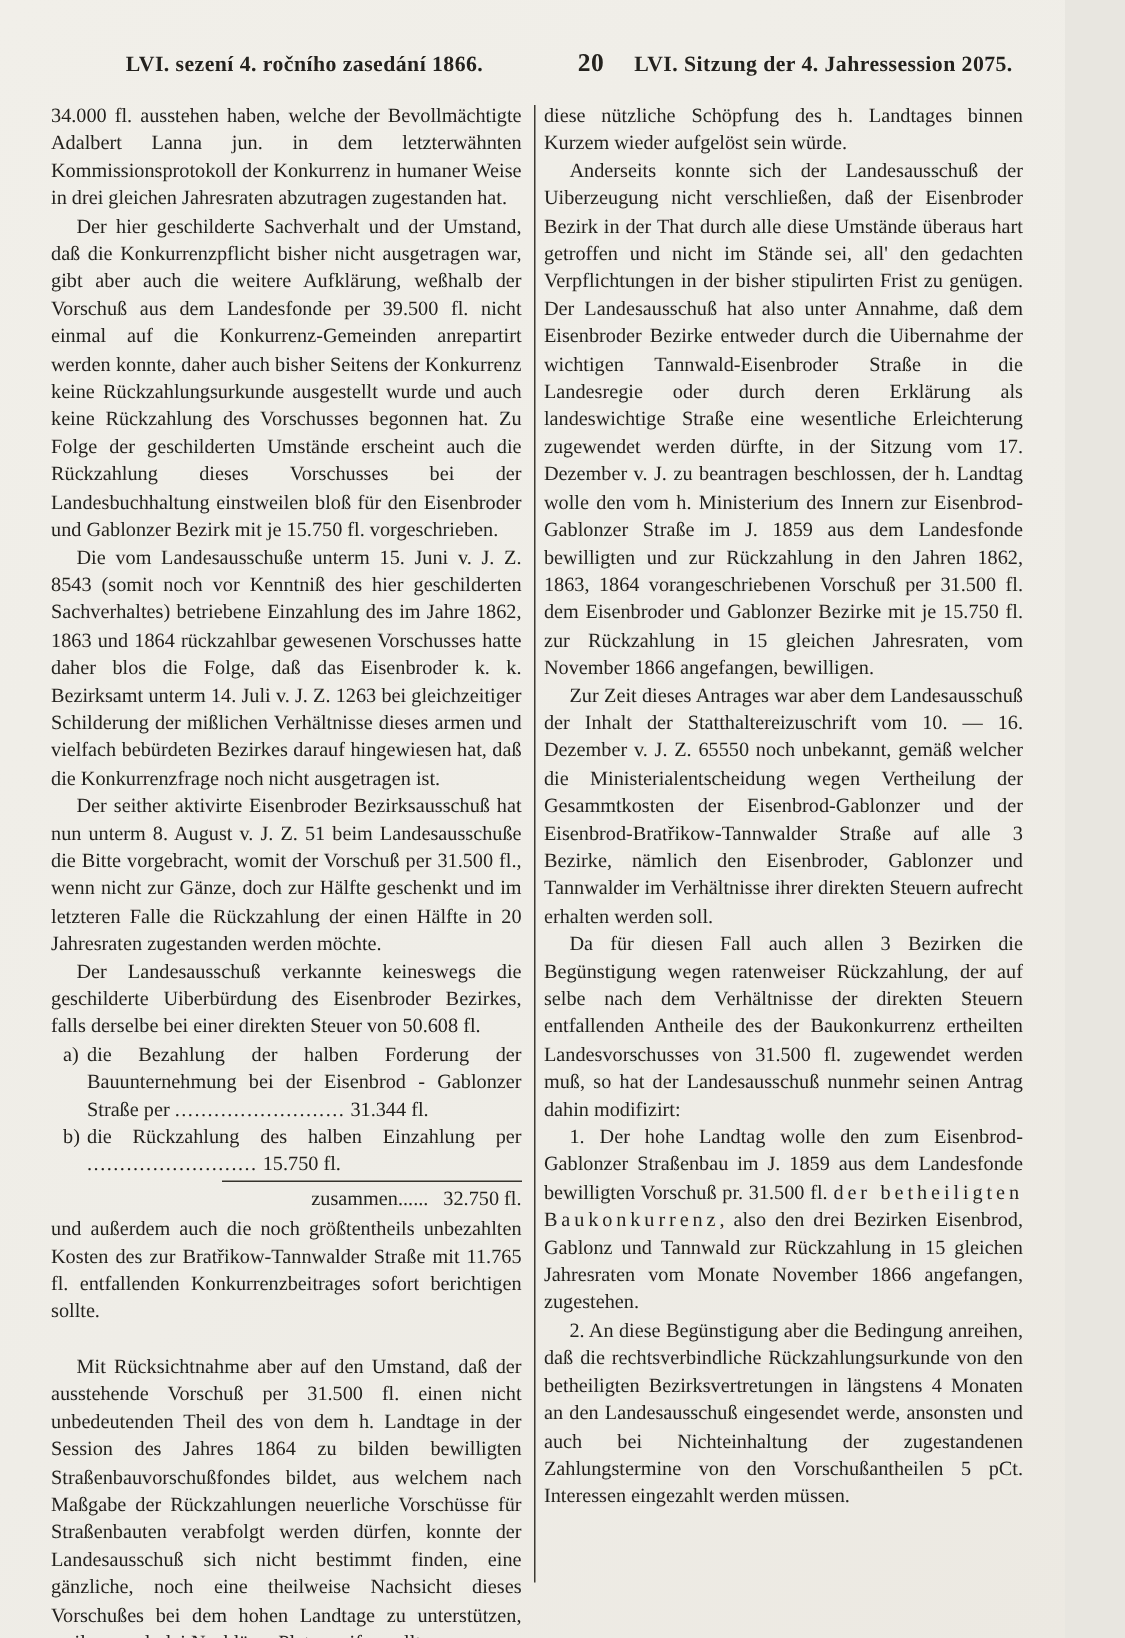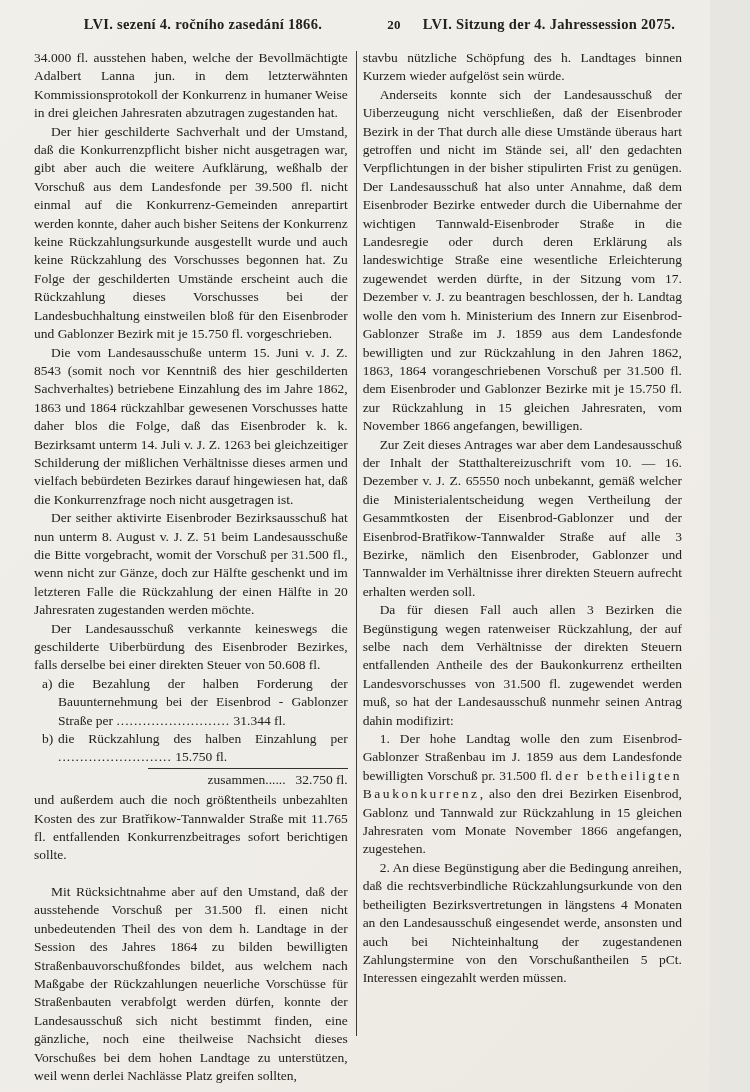--- a/index.html
+++ b/index.html
@@ -8,32 +8,32 @@
     background: #e8e6e0;
     font-family: "Liberation Serif", serif;
   }
   .page {
     position: relative;
     width: 710px; height: 1092px;
     background: linear-gradient(135deg, #f1efe9 0%, #efede7 55%, #ece9e2 100%);
     color: #24221e;
     overflow: hidden;
     box-sizing: border-box;
-    padding: 16px 28px 0 34px;
+    padding: 32px 28px 0 34px;
   }
   .header {
     display: flex;
     align-items: baseline;
     font-weight: bold;
     font-size: 14.5px;
     letter-spacing: 0.3px;
     margin-bottom: 16px;
   }
   .h-left  { width: 338px; text-align: center; }
-  .h-num   { width: 44px;  text-align: center; font-size: 13px; }
+  .h-num   { width: 44px;  text-align: center; font-size: 17px; }
   .h-right { flex: 1; text-align: center; }
 
   .columns { display: flex; align-items: flex-start; }
   .col { width: 332px; }
   .col-right { width: 338px; }
   .divider {
     width: 1px;
     background: #3d3a33;
     margin: 2px 6px 0 8px;
     min-height: 985px;
@@ -117,21 +117,21 @@
         <span class="sum-inner"><span>zusammen......</span><span class="amount">32.750 fl.</span></span>
       </div>
 
       <p class="noindent">und außerdem auch die noch größtentheils unbezahlten Kosten des zur Bratřikow-Tannwalder Straße mit 11.765 fl. entfallenden Konkurrenzbeitrages sofort berichtigen sollte.</p>
       <p class="gap-before">Mit Rücksichtnahme aber auf den Umstand, daß der ausstehende Vorschuß per 31.500 fl. einen nicht unbedeutenden Theil des von dem h. Landtage in der Session des Jahres 1864 zu bilden bewilligten Straßenbauvorschußfondes bildet, aus welchem nach Maßgabe der Rückzahlungen neuerliche Vorschüsse für Straßenbauten verabfolgt werden dürfen, konnte der Landesausschuß sich nicht bestimmt finden, eine gänzliche, noch eine theilweise Nachsicht dieses Vorschußes bei dem hohen Landtage zu unterstützen, weil wenn derlei Nachlässe Platz greifen sollten,</p>
     </div>
 
     <div class="divider"></div>
 
     <div class="col col-right">
-      <p class="noindent">stavbu nützliche Schöpfung des h. Landtages binnen Kurzem wieder aufgelöst sein würde.</p>
+      <p class="noindent">diese nützliche Schöpfung des h. Landtages binnen Kurzem wieder aufgelöst sein würde.</p>
       <p>Anderseits konnte sich der Landesausschuß der Uiberzeugung nicht verschließen, daß der Eisenbroder Bezirk in der That durch alle diese Umstände überaus hart getroffen und nicht im Stände sei, all' den gedachten Verpflichtungen in der bisher stipulirten Frist zu genügen. Der Landesausschuß hat also unter Annahme, daß dem Eisenbroder Bezirke entweder durch die Uibernahme der wichtigen Tannwald-Eisenbroder Straße in die Landesregie oder durch deren Erklärung als landeswichtige Straße eine wesentliche Erleichterung zugewendet werden dürfte, in der Sitzung vom 17. Dezember v. J. zu beantragen beschlossen, der h. Landtag wolle den vom h. Ministerium des Innern zur Eisenbrod-Gablonzer Straße im J. 1859 aus dem Landesfonde bewilligten und zur Rückzahlung in den Jahren 1862, 1863, 1864 vorangeschriebenen Vorschuß per 31.500 fl. dem Eisenbroder und Gablonzer Bezirke mit je 15.750 fl. zur Rückzahlung in 15 gleichen Jahresraten, vom November 1866 angefangen, bewilligen.</p>
       <p>Zur Zeit dieses Antrages war aber dem Landesausschuß der Inhalt der Statthaltereizuschrift vom 10. — 16. Dezember v. J. Z. 65550 noch unbekannt, gemäß welcher die Ministerialentscheidung wegen Vertheilung der Gesammtkosten der Eisenbrod-Gablonzer und der Eisenbrod-Bratřikow-Tannwalder Straße auf alle 3 Bezirke, nämlich den Eisenbroder, Gablonzer und Tannwalder im Verhältnisse ihrer direkten Steuern aufrecht erhalten werden soll.</p>
       <p>Da für diesen Fall auch allen 3 Bezirken die Begünstigung wegen ratenweiser Rückzahlung, der auf selbe nach dem Verhältnisse der direkten Steuern entfallenden Antheile des der Baukonkurrenz ertheilten Landesvorschusses von 31.500 fl. zugewendet werden muß, so hat der Landesausschuß nunmehr seinen Antrag dahin modifizirt:</p>
       <p><span>1. Der hohe Landtag wolle den zum Eisenbrod-Gablonzer Straßenbau im J. 1859 aus dem Landesfonde bewilligten Vorschuß pr. 31.500 fl. </span><span class="sperr">der betheiligten Baukonkurrenz</span><span>, also den drei Bezirken Eisenbrod, Gablonz und Tannwald zur Rückzahlung in 15 gleichen Jahresraten vom Monate November 1866 angefangen, zugestehen.</span></p>
       <p>2. An diese Begünstigung aber die Bedingung anreihen, daß die rechtsverbindliche Rückzahlungsurkunde von den betheiligten Bezirksvertretungen in längstens 4 Monaten an den Landesausschuß eingesendet werde, ansonsten und auch bei Nichteinhaltung der zugestandenen Zahlungstermine von den Vorschußantheilen 5 pCt. Interessen eingezahlt werden müssen.</p>
     </div>
 
   </div>
 </div>
 

